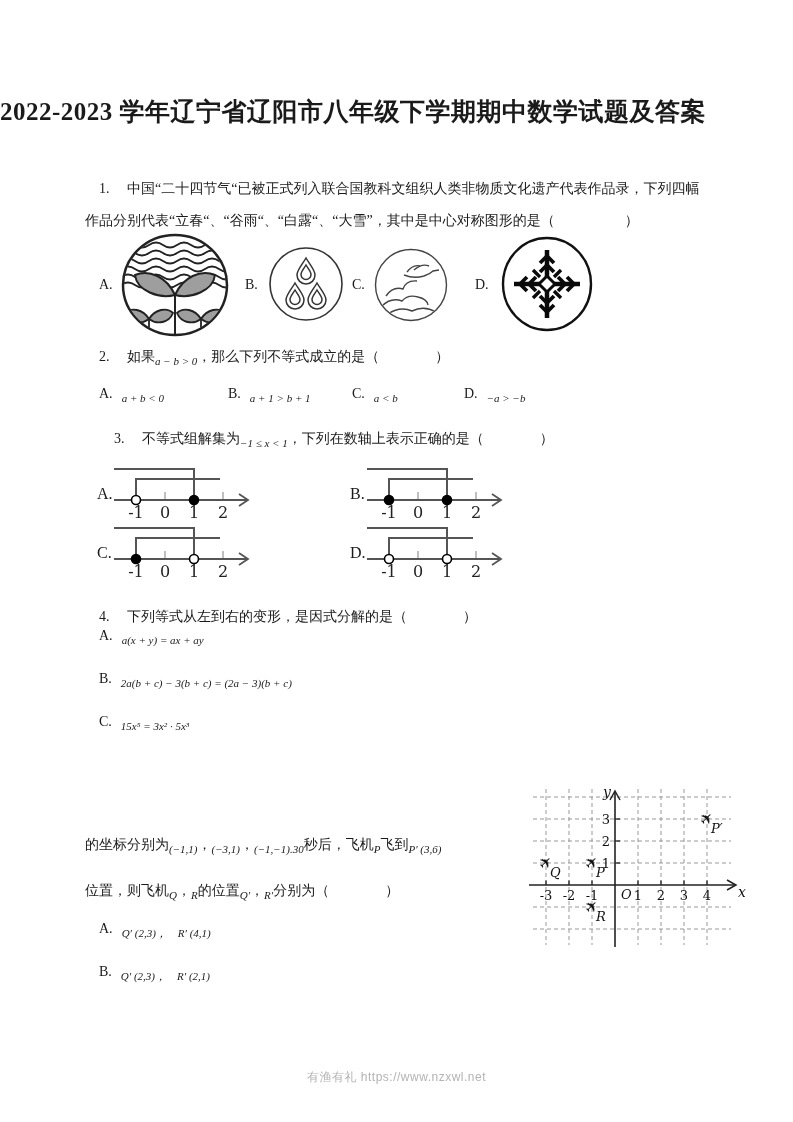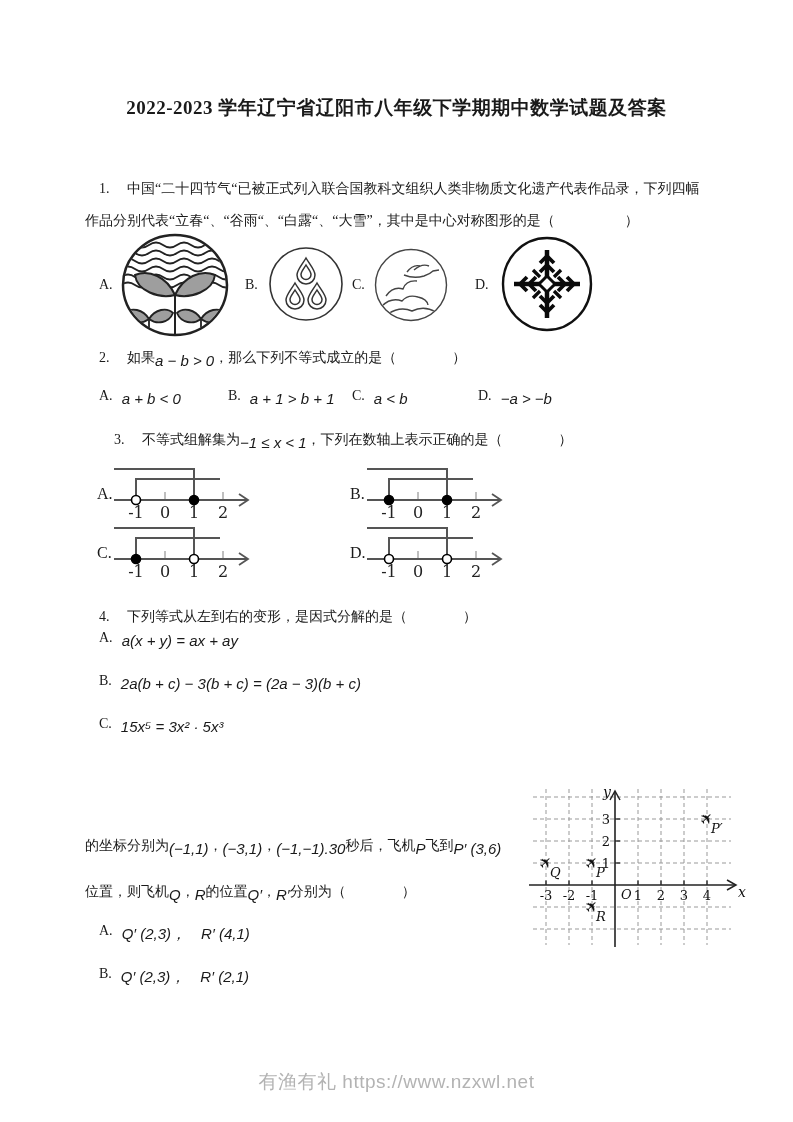--- a/index.html
+++ b/index.html
@@ -1,35 +1,35 @@
 <!DOCTYPE html>
 <html><head>
 <meta charset="utf-8">
 <style>
   html,body{margin:0;padding:0;}
   body{width:793px;height:1122px;background:#fff;position:relative;overflow:hidden;
        font-family:"Liberation Serif",serif;color:#1a1a1a;}
   .page{position:absolute;inset:0;background:#fff;}
-  .title{position:absolute;top:95px;left:0;width:793px;text-align:center;
-         font-size:19px;font-weight:700;letter-spacing:.5px;margin:0;}
+  .title{position:absolute;top:95px;left:0;width:793px;
+         font-size:25px;font-weight:700;letter-spacing:.5px;margin:0;}
   .line{position:absolute;white-space:nowrap;font-size:14px;line-height:20px;}
   .qnum{display:inline-block;width:28px;}
-  .mseg,.mathf{font-family:Liberation Sans, sans-serif;font-style:italic;font-size:15px;
+  .mseg,.mathf{font-family:Liberation Serif, serif;font-style:italic;font-size:11px;
                position:relative;top:4px;}
   .cnseg{font-style:normal;margin-top:12px;}
   .opt{position:absolute;white-space:nowrap;font-size:14px;}
   .optlabel{font-family:"Liberation Serif",serif;}
   .opt .mathf{margin-left:9px;}
   .imglabel{position:absolute;font-size:14px;}
   .figbox{position:absolute;}
   .nl{position:absolute;}
   .nl .optlabel{position:absolute;left:0;top:28px;}
   .nl .nl-svg{position:absolute;left:13px;top:0;}
   .footer{position:absolute;top:1069px;left:0;width:793px;text-align:center;
-          font-family:"Liberation Sans",sans-serif;font-size:19px;color:#b3b3b3;
+          font-family:"Liberation Sans",sans-serif;font-size:12px;color:#b3b3b3;
           letter-spacing:.5px;}
   svg{display:block;}
 </style>
 </head>
 <body>
 
 <div class="page">
 
   <h1 class="title">2022-2023 学年辽宁省辽阳市八年级下学期期中数学试题及答案</h1>
 
@@ -140,21 +140,21 @@
   </div>
   <div class="opt" style="left:99px;top:386px">
     <span class="optlabel">A.</span><span class="mathf">a + b &lt; 0</span>
   </div>
   <div class="opt" style="left:228px;top:386px">
     <span class="optlabel">B.</span><span class="mathf">a + 1 &gt; b + 1</span>
   </div>
   <div class="opt" style="left:352px;top:386px">
     <span class="optlabel">C.</span><span class="mathf">a &lt; b</span>
   </div>
-  <div class="opt" style="left:478px;top:386px">
+  <div class="opt" style="left:464px;top:386px">
     <span class="optlabel">D.</span><span class="mathf">−a &gt; −b</span>
   </div>
 
   <div class="line" style="left:114px;top:429px">
     <span class="qnum">3.</span><span><span class="cnseg">不等式组解集为</span><span class="mseg">−1 ≤ x &lt; 1</span><span class="cnseg">，下列在数轴上表示正确的是（　　　　）</span></span>
   </div>
 
   <div class="nl" style="left:97px;top:457px">
     <span class="optlabel">A.</span>
       <span class="nl-svg">

